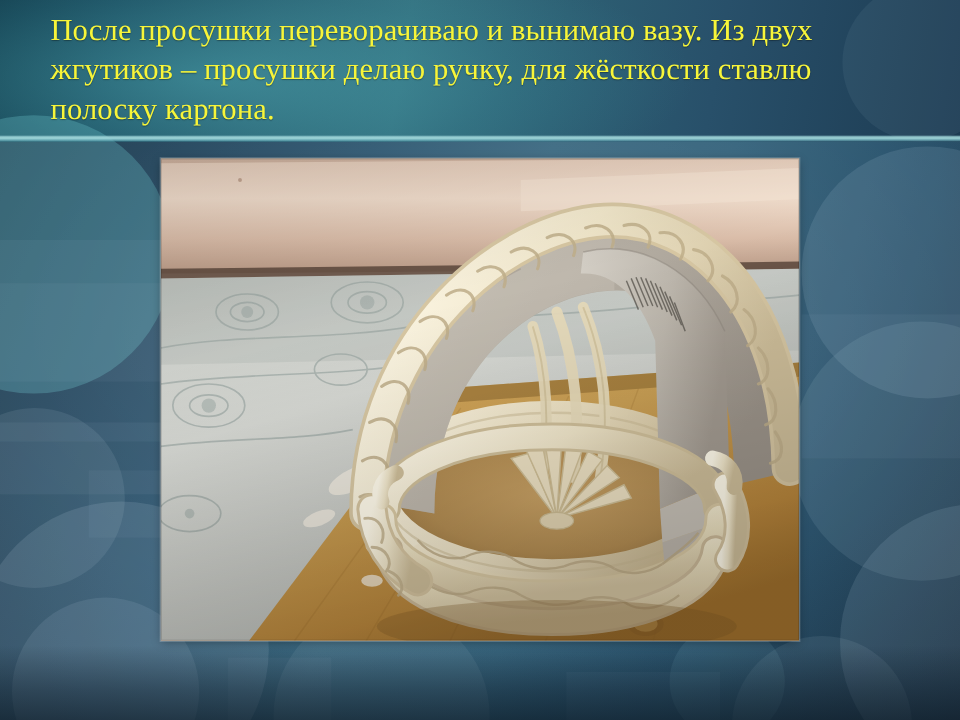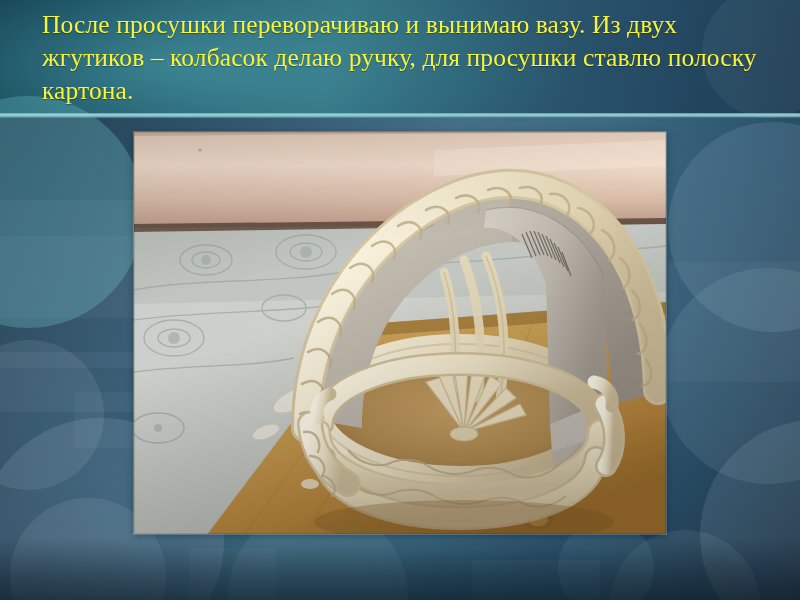--- a/index.html
+++ b/index.html
@@ -170,21 +170,21 @@
 
   <div class="shape c-b1"></div>
   <div class="rect r-b2"></div>
   <div class="shape c-b2"></div>
   <div class="rect r-b1"></div>
   <div class="shape c-b3"></div>
   <div class="shape c-b4"></div>
 
   <div class="bg-bottomfade"></div>
 
-  <div class="title">После просушки переворачиваю и вынимаю вазу. Из двух жгутиков – колбасок делаю ручку, для просушки ставлю полоску картона.</div>
+  <div class="title">После просушки переворачиваю и вынимаю вазу. Из двух жгутиков – просушки делаю ручку, для жёсткости ставлю полоску картона.</div>
 
   <div class="divider"></div>
 
   <div class="photo-frame">
     <svg viewBox="0 0 532 402" preserveAspectRatio="none">
       <defs>
         <linearGradient id="wallG" x1="0" y1="0" x2="0.15" y2="1">
           <stop offset="0%" stop-color="#cfb3a0"></stop>
           <stop offset="45%" stop-color="#dcc3b1"></stop>
           <stop offset="100%" stop-color="#c9ab98"></stop>

